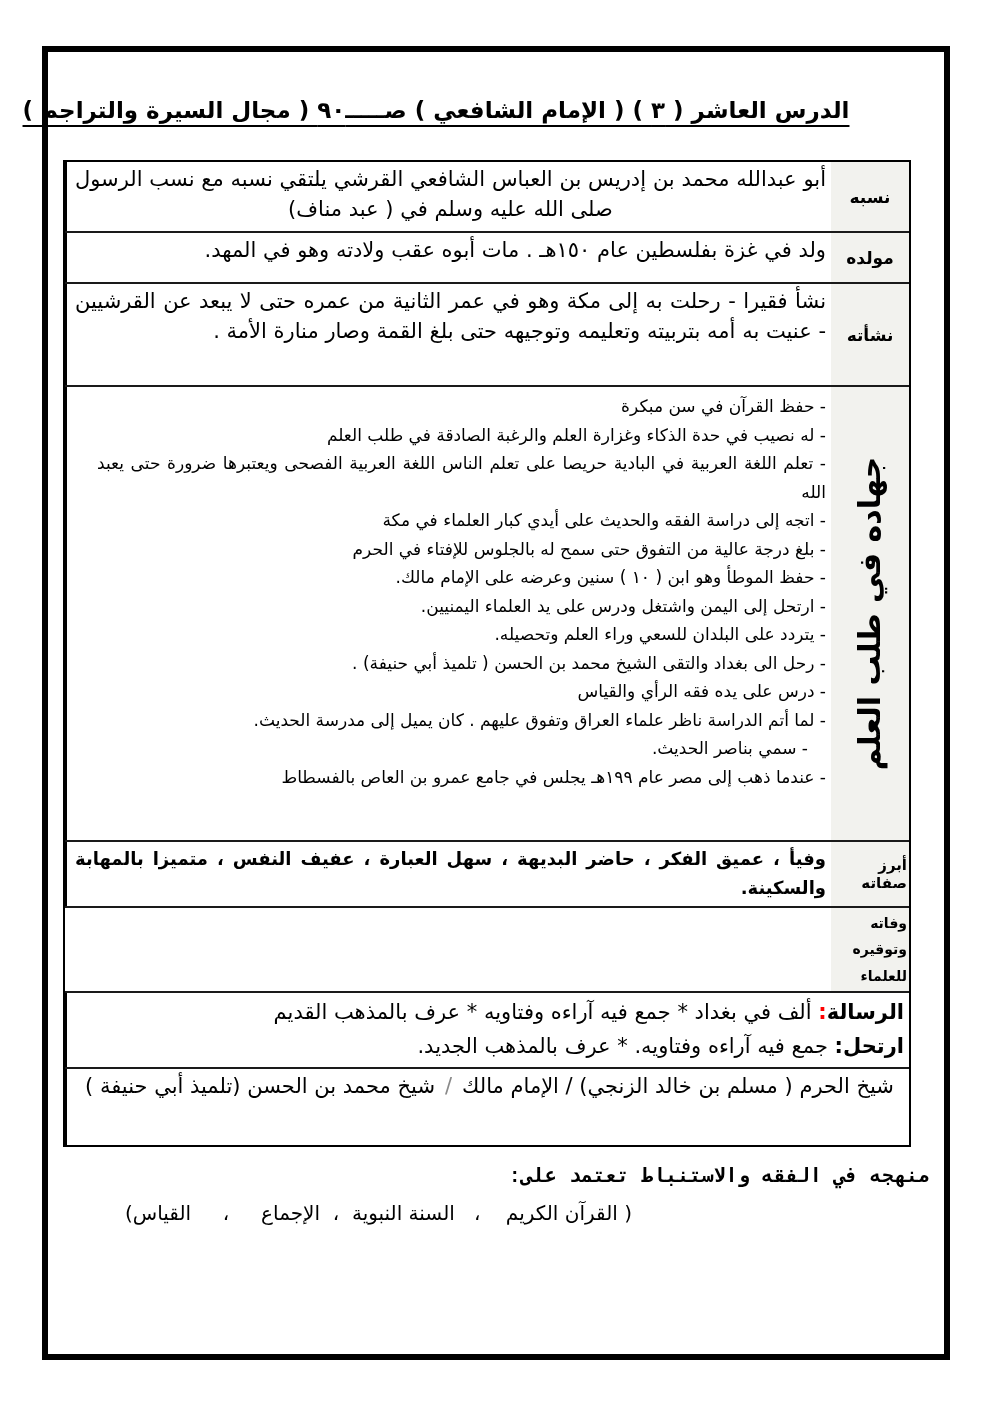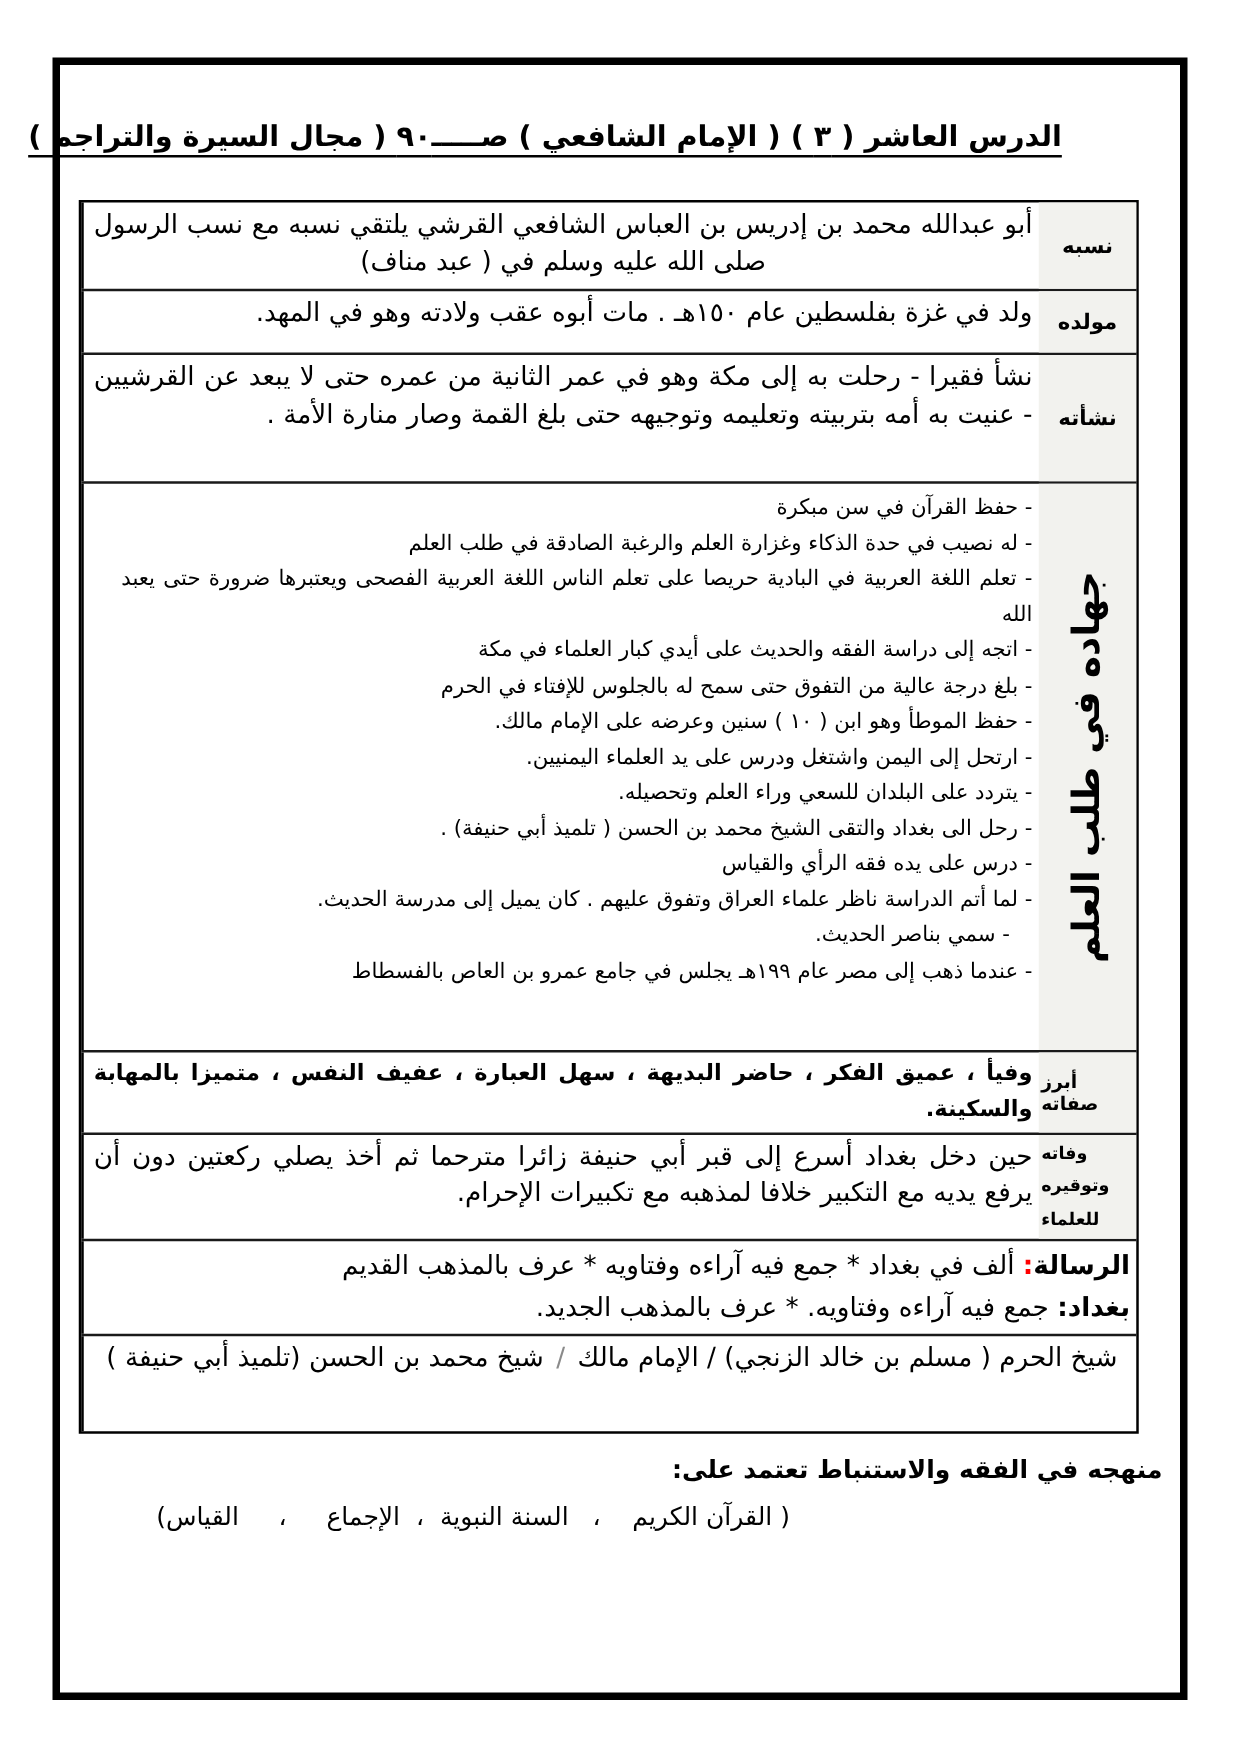--- a/index.html
+++ b/index.html
@@ -32,21 +32,21 @@
     background:#fff;
   }
   .row{ display:flex; border-bottom:2px solid #1a1a1a; box-sizing:border-box; }
   .row:last-child{ border-bottom:none; }
   .cell{ box-sizing:border-box; }
   .label-cell{
     width:78px; flex:0 0 78px;
     background:#f2f2ee;
     border-left:none;
     display:flex; align-items:center; justify-content:center;
-    text-align:left;
+    text-align:right;
     font-weight:bold; color:#000;
     font-size:17px;
     padding:2px;
   }
   .content-cell{
     flex:1;
     border-left:2px solid #000;
     padding:3px 5px 3px 8px;
     font-size:21px; line-height:1.42; color:#000;
     text-align:justify;
@@ -75,21 +75,21 @@
   }
   .jline.bold{ font-weight:normal; text-align:justify;margin-left:22px; }
   .jline.ind{ padding-right:18px; }
   .traits-text{ font-weight:bold; font-size:18px; line-height:1.6; }
   .mline{ line-height:1.6; }
   .term{ font-weight:bold; }
   .red{ color:#ff0000; font-weight:bold; }
   .slash-gray{ color:#8a8a8a; padding:0 10px; }
   .footer-heading{
     position:absolute; top:1163px; right:62px;
-    direction:rtl; font-weight:bold; font-size:20px; color:#000;
+    direction:rtl; font-weight:bold; font-size:20px; color:#000;font-family:Liberation Mono, monospace;
   }
   .footer-line{
     position:absolute; top:1201px; right:360px;
     direction:rtl; font-size:20px; color:#000;
     white-space:pre;
   }
 </style>
 </head>
 <body>
 
@@ -135,27 +135,26 @@
     </div>
   </div>
 
   <div class="row r-traits">
     <div class="cell label-cell mid-label">أبرز صفاته</div>
     <div class="cell content-cell traits-text">وفيأ ، عميق الفكر ، حاضر البديهة ، سهل العبارة ، عفيف النفس ، متميزا بالمهابة والسكينة.</div>
   </div>
 
   <div class="row r-death">
     <div class="cell label-cell small-label">وفاته وتوقيره للعلماء</div>
-    <div class="cell content-cell">حين دخل بغداد أسرع إلى قبر أبي حنيفة زائرا مترحما ثم أخذ يصلي ركعتين دون أن يرفع يديه مع التكبير خلافا لمذهبه مع تكبيرات الإحرام.</div>
   </div>
 
   <div class="row r-works">
     <div class="cell content-cell">
       <div class="mline"><span class="term">الرسالة</span><span class="red">:</span><span> ألف في بغداد * جمع فيه آراءه وفتاويه * عرف بالمذهب القديم</span></div>
-      <div class="mline"><span class="term">بغداد:</span><span> جمع فيه آراءه وفتاويه.  *  عرف بالمذهب الجديد.</span></div>
+      <div class="mline"><span class="term">ارتحل:</span><span> جمع فيه آراءه وفتاويه.  *  عرف بالمذهب الجديد.</span></div>
     </div>
   </div>
 
   <div class="row r-sheikhs">
     <div class="cell content-cell last-center"><span>شيخ الحرم ( مسلم بن خالد الزنجي) / الإمام مالك</span><span class="slash-gray">/</span><span>شيخ محمد بن الحسن (تلميذ أبي حنيفة )</span></div>
   </div>
 
 </div>
 
 <div class="footer-heading">منهجه في الفقه والاستنباط تعتمد على:</div>

